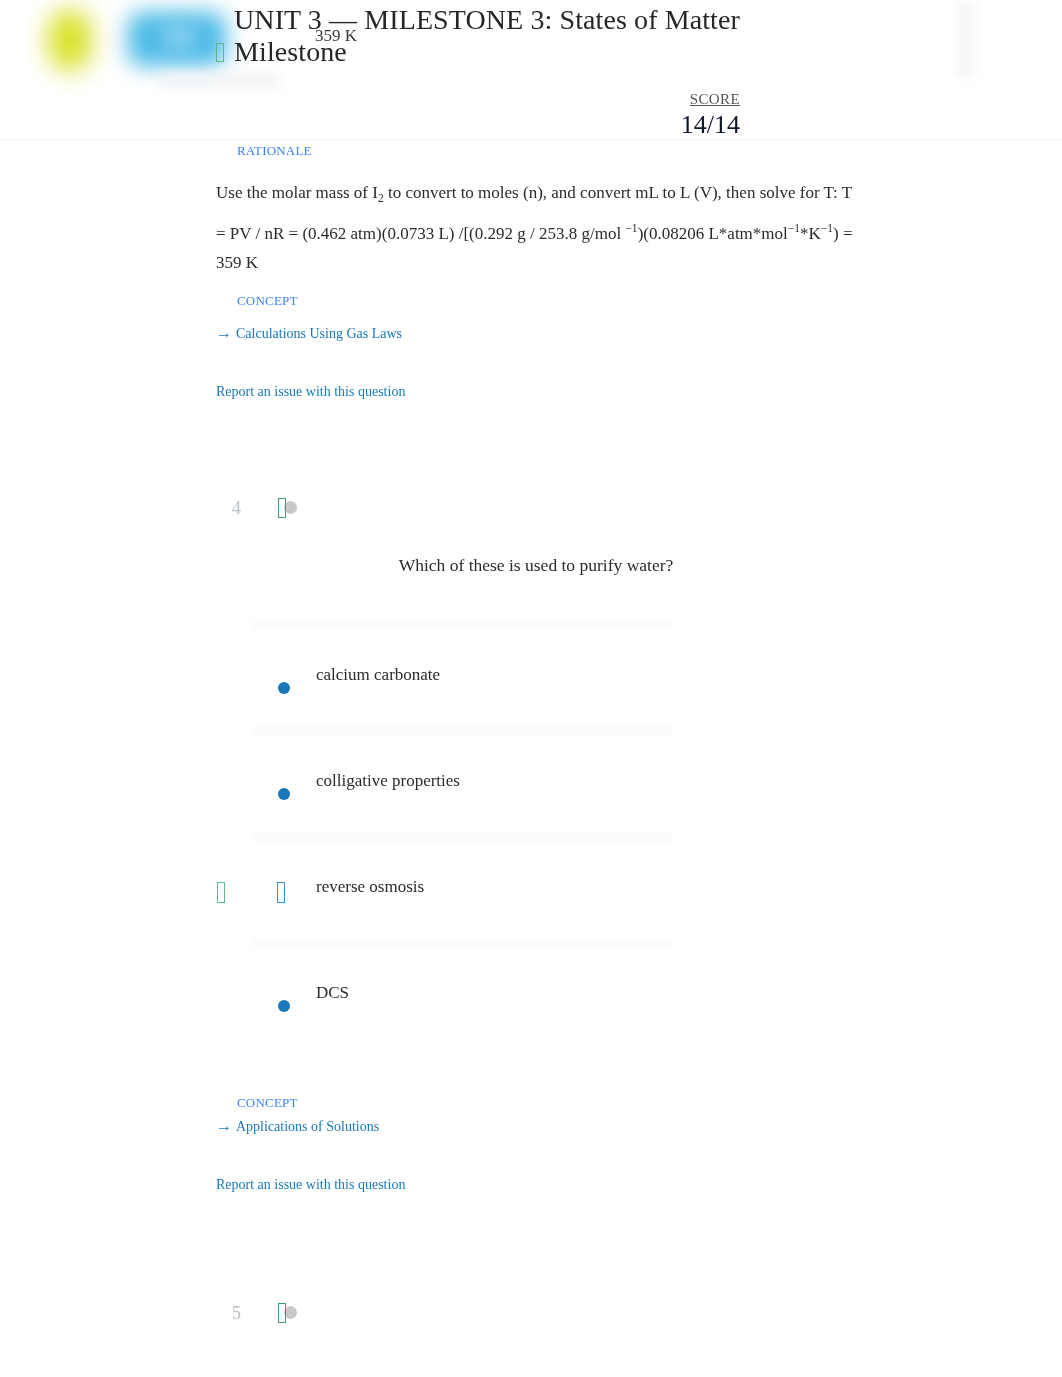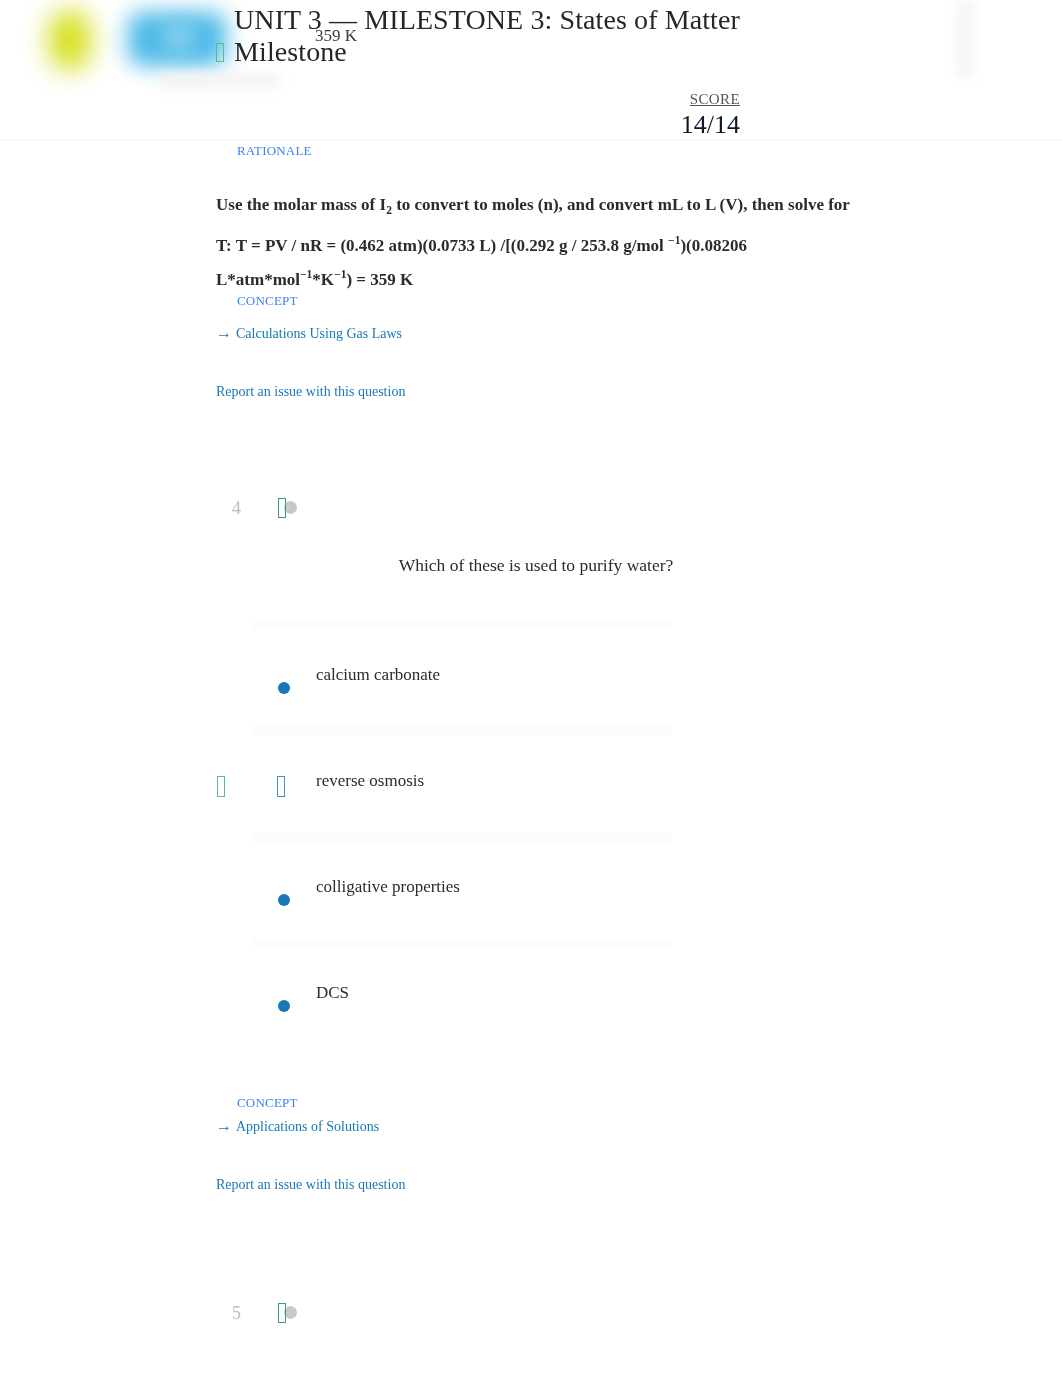--- a/index.html
+++ b/index.html
@@ -285,21 +285,21 @@
   </div>
 
   <div class="header-rule"></div>
 </div>
 
 <div class="content">
 
   <div class="col" style="top:0px;">
     <div class="section-label">RATIONALE</div>
 
-    <div class="body-text" style="margin-top:28px;font-weight:bold;">
+    <div class="body-text" style="margin-top:16px;">
       <span>Use the molar mass of I</span><sub>2</sub><span> to convert to moles (n), and convert mL to L (V), then solve for T: T = PV / nR = (0.462 atm)(0.0733 L) /[(0.292 g / 253.8 g/mol </span><sup>−1</sup><span>)(0.08206 L*atm*mol</span><sup>−1</sup><span>*K</span><sup>−1</sup><span>) = 359 K</span>
     </div>
   </div>
 
   <div class="col" style="top:150px;">
     <div class="section-label">CONCEPT</div>
     <div style="margin-top:9px;">
       <span class="link-arrow">→</span><span class="link">Calculations Using Gas Laws</span>
     </div>
     <div style="margin-top:32px;">
@@ -320,29 +320,29 @@
   <div class="options" style="top:480px;">
 
     <div class="option">
       <div class="divider"></div>
       <div class="opt-bullet"></div>
       <div class="opt-label">calcium carbonate</div>
     </div>
 
     <div class="option">
       <div class="divider"></div>
+      <div class="opt-bullet"></div>
+      <div class="opt-label">colligative properties</div>
+    </div>
+
+    <div class="option">
+      <div class="divider"></div>
       <div class="opt-check-tofu"></div>
       <div class="opt-bullet-tofu"></div>
       <div class="opt-label">reverse osmosis</div>
-    </div>
-
-    <div class="option">
-      <div class="divider"></div>
-      <div class="opt-bullet"></div>
-      <div class="opt-label">colligative properties</div>
     </div>
 
     <div class="option">
       <div class="divider"></div>
       <div class="opt-bullet"></div>
       <div class="opt-label">DCS</div>
     </div>
 
   </div>
 

